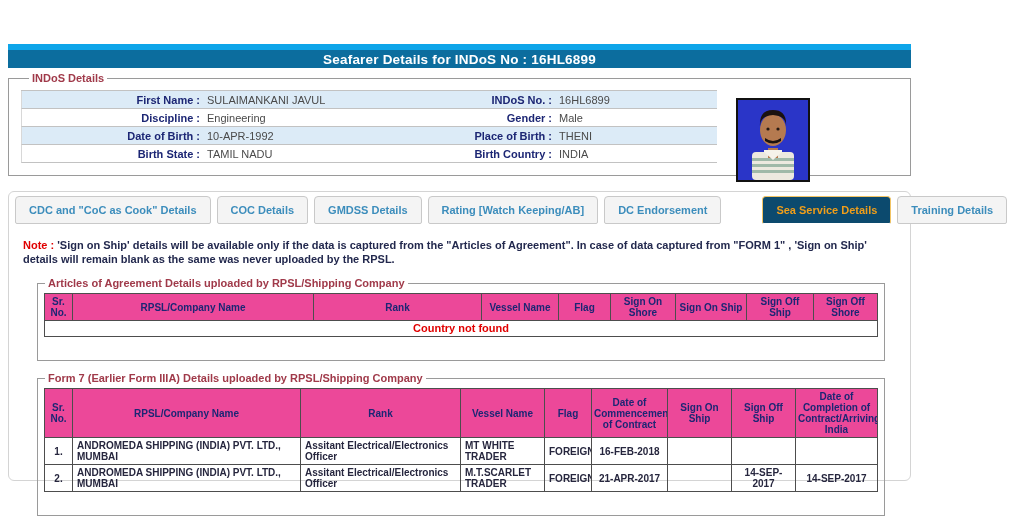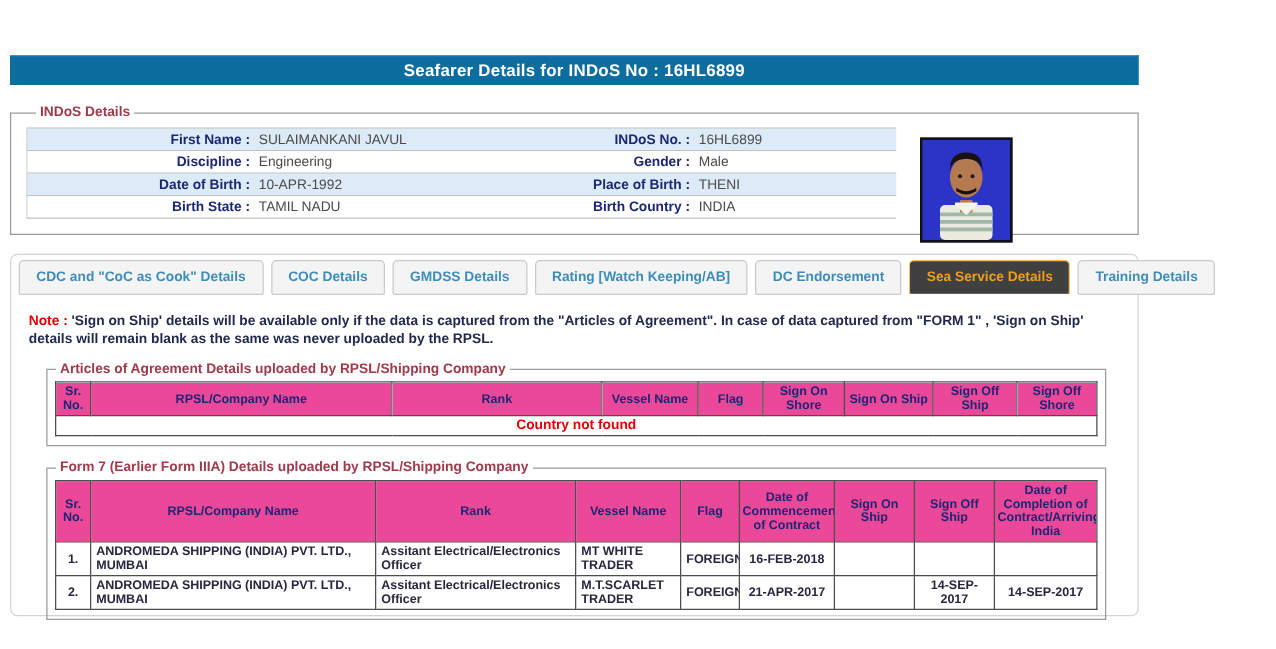--- a/index.html
+++ b/index.html
@@ -3,32 +3,32 @@
 <meta charset="utf-8">
 <style>
   * { box-sizing: border-box; margin: 0; padding: 0; }
   html, body { width: 1021px; height: 519px; background: #ffffff; overflow: hidden; }
   body { font-family: "Liberation Sans", "DejaVu Sans", sans-serif; }
 
   .page { position: absolute; left: 8px; top: 44px; width: 903px; }
 
   
   .title-bar {
-    height: 24px; background: #0c6d9e; border-top: 1px solid #0ea5e9;
+    height: 24px; background: #0c6d9e; border-top: 6px solid #0ea5e9;
     color: #ffffff; font-size: 13.5px; font-weight: bold;
     display: flex; align-items: center; justify-content: center;
     letter-spacing: 0.2px;
   }
 
   
   fieldset { border: 1px solid #9a9a9a; }
   fieldset legend {
     color: #a03a4a; font-size: 11px; font-weight: bold; margin-left: 8px; padding: 0 3px;
   }
-  .indos-fieldset { margin-top: 16px; padding: 6px 10px 12px 12px; position: relative; height: 104px; }
+  .indos-fieldset { margin-top: 4px; padding: 6px 10px 12px 12px; position: relative; height: 104px; }
   .indos-grid { width: 696px; border-top: 1px solid #c2c2c2; }
   .indos-row { display: flex; height: 18px; align-items: center; border-bottom: 1px solid #c2c2c2; border-left: 1px solid #d8d8d8; }
   .indos-row:nth-child(odd) { background: #dcebf7; }
   .indos-row:nth-child(even) { background: #ffffff; }
   .lbl { font-size: 11px; font-weight: bold; color: #1c2674; text-align: right; }
   .val { font-size: 11px; color: #4a4a4a; text-align: left; padding-left: 7px; }
   .lbl-1 { width: 178px; } .val-1 { width: 226px; }
   .lbl-2 { width: 126px; } .val-2 { flex: 1; }
 
   .photo-frame {
@@ -41,29 +41,30 @@
     margin-top: 15px; border: 1px solid #d4d4d4; border-radius: 6px;
     background: #ffffff; height: 290px; position: relative;
   }
   .tabs { display: flex; gap: 6px; padding: 4px 0 0 6px; }
   .tab {
     background: #f4f4f4; border: 1px solid #c9c9c9; border-radius: 4px 4px 2px 2px;
     color: #3c8dbc; font-size: 11px; font-weight: bold;
     padding: 7px 13px 7px 13px; cursor: pointer; white-space: nowrap;
   }
   .tab.active {
-    background: #404040; border-color: #f2c464; border-bottom-color: #ffffff;
+    background: #0c4a6e; border-color: #f2c464; border-bottom-color: #ffffff;
     color: #f09e1a;
+    margin-left: 35px;
   }
   .panel-body { padding: 14px 8px 0 6px; }
 
   .note { font-size: 11px; font-weight: bold; color: #23294e; line-height: 14px; width: 872px; margin-left: 8px; }
   .note .note-prefix { color: #e00000; margin-top: 36px; }
 
-  .sub-fieldset { margin: 11px 26px 0 22px; padding: 4px 6px 7px 3px; border: 1px solid #9a9a9a; }
+  .sub-fieldset { margin: 11px 26px 0 22px; padding: 4px 6px 23px 3px; border: 1px solid #9a9a9a; }
   .sub-fieldset legend { margin-left: 4px; }
 
   table.grid { border-collapse: collapse; width: 833px; margin-left: 3px; table-layout: fixed; }
   table.grid th, table.grid td { border: 1px solid #4d4d4d; overflow: hidden; }
   table.grid th {
     background: #ec4899; color: #1c2674; font-size: 10px; font-weight: bold;
     text-align: center; padding: 2px 2px; line-height: 11px;
   }
   table.grid td { font-size: 10px; font-weight: bold; color: #26263e; padding: 2px 4px; line-height: 11px; }
   td.c-center { text-align: center; }

